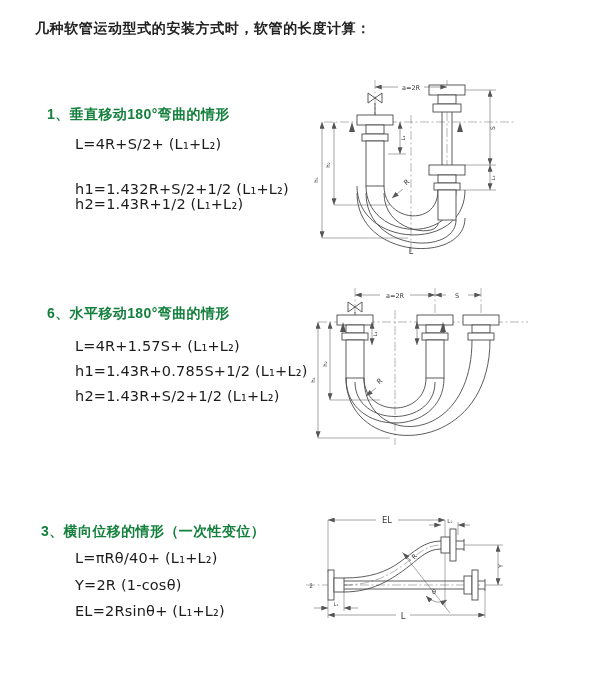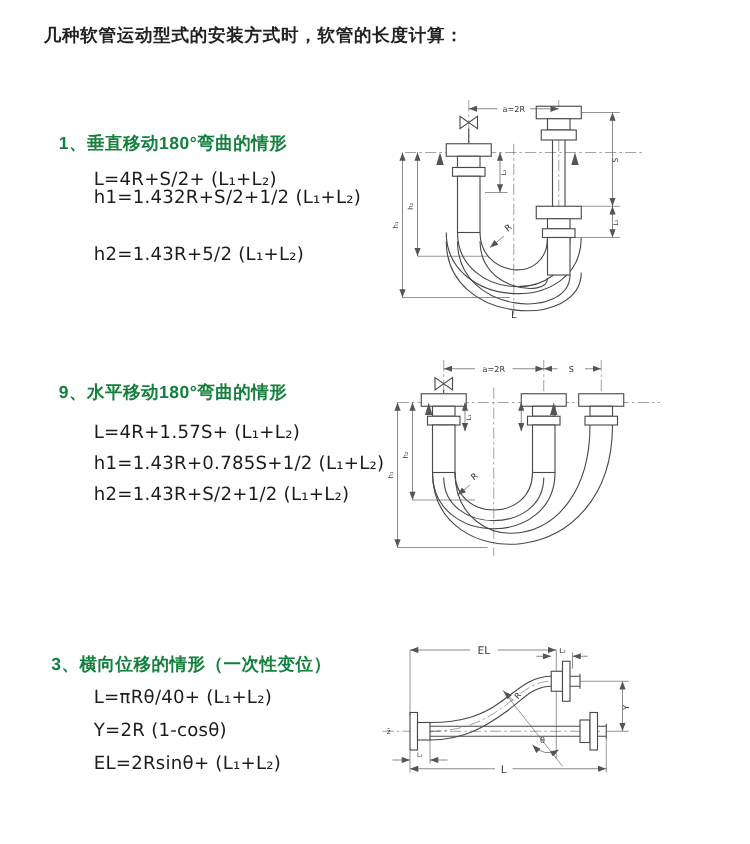--- a/index.html
+++ b/index.html
@@ -34,24 +34,24 @@
   .cl{stroke:#6a6a6a;stroke-width:0.5;fill:none;stroke-dasharray:9 2.5 2 2.5;}
   .thin{stroke:#555;stroke-width:0.5;fill:none;}
 </style>
 </head>
 <body>
 
 <div class="abs doc-title">几种软管运动型式的安装方式时，软管的长度计算：</div>
 
 <div class="abs sec-heading" style="left:47px;top:106px">1、垂直移动180°弯曲的情形</div>
 <div class="abs formula" style="left:75px;top:136px">L=4R+S/2+ (L₁+L₂)</div>
-<div class="abs formula" style="left:75px;top:150px">h1=1.432R+S/2+1/2 (L₁+L₂)</div>
-<div class="abs formula" style="left:75px;top:196px">h2=1.43R+5/2 (L₁+L₂)</div>
-
-<div class="abs sec-heading" style="left:47px;top:305px">9、水平移动180°弯曲的情形</div>
+<div class="abs formula" style="left:75px;top:181px">h1=1.432R+S/2+1/2 (L₁+L₂)</div>
+<div class="abs formula" style="left:75px;top:196px">h2=1.43R+1/2 (L₁+L₂)</div>
+
+<div class="abs sec-heading" style="left:47px;top:305px">6、水平移动180°弯曲的情形</div>
 <div class="abs formula" style="left:75px;top:338px">L=4R+1.57S+ (L₁+L₂)</div>
 <div class="abs formula" style="left:75px;top:363px">h1=1.43R+0.785S+1/2 (L₁+L₂)</div>
 <div class="abs formula" style="left:75px;top:388px">h2=1.43R+S/2+1/2 (L₁+L₂)</div>
 
 <div class="abs sec-heading" style="left:41px;top:523px">3、横向位移的情形（一次性变位）</div>
 <div class="abs formula" style="left:75px;top:550px">L=πRθ/40+ (L₁+L₂)</div>
 <div class="abs formula" style="left:75px;top:577px">Y=2R (1-cosθ)</div>
 <div class="abs formula" style="left:75px;top:603px">EL=2Rsinθ+ (L₁+L₂)</div>
 
 <svg style="left:310px;top:68px" width="220" height="195" viewBox="0 0 220 195">

